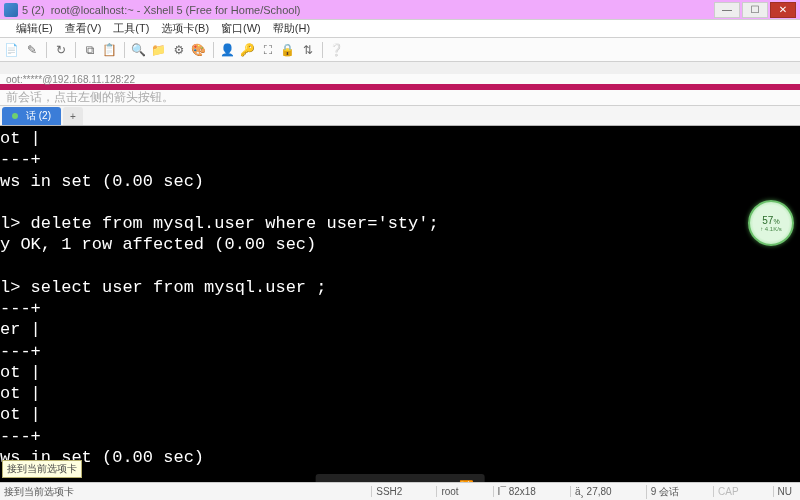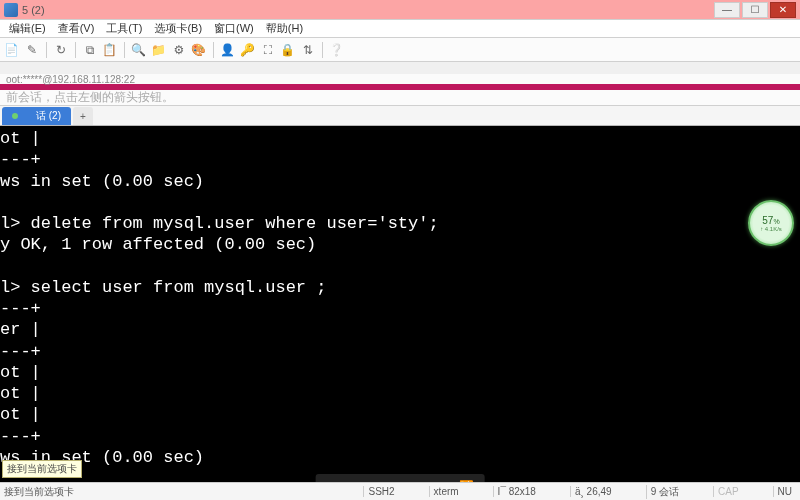--- a/index.html
+++ b/index.html
@@ -1,50 +1,51 @@
 <!DOCTYPE html>
 <html><head>
 <meta charset="utf-8">
 <style>
   * { margin: 0; padding: 0; box-sizing: border-box; }
   body { font-family: "Microsoft YaHei", sans-serif; font-size: 11px; background: #f0f0f0; width: 800px; height: 500px; overflow: hidden; position: relative; }
-  .titlebar { height: 20px; background: #fca5a5; display: flex; align-items: center; padding: 0 4px; border-bottom: 1px solid #d0d0d0; }
+  .titlebar { height: 20px; background: #f0abfc; display: flex; align-items: center; padding: 0 4px; border-bottom: 1px solid #d0d0d0; }
   .title-icon { width: 14px; height: 14px; background: linear-gradient(135deg,#4a90d9,#2e6bb0); border-radius: 2px; margin-right: 4px; }
   .titlebar-text { color: #555; font-size: 11px; flex: 0 0 auto; }
   .win-controls { margin-left: auto; display: flex; gap: 2px; }
   .win-btn { width: 26px; height: 16px; display: flex; align-items: center; justify-content: center; font-size: 10px; color: #555; background: #eee; border: 1px solid #ccc; }
   .win-btn.close { background: #c0392b; color: #fff; border-color: #a03024; }
-  .menubar { height: 18px; background: #fff; display: flex; align-items: center; padding: 0 3px; border-bottom: 1px solid #d0d0d0; font-size: 11px; color: #333; }
+  .menubar { height: 18px; background: #fff; display: flex; align-items: center; padding: 0 10px; border-bottom: 1px solid #d0d0d0; font-size: 11px; color: #333; }
   .menubar span { padding: 0 6px; cursor: default; }
   .toolbar { height: 24px; background: #fbfbfb; display: flex; align-items: center; padding: 0 4px; gap: 4px; border-bottom: 1px solid #d0d0d0; }
   .tool-icon { width: 16px; height: 16px; display: flex; align-items: center; justify-content: center; color: #666; font-size: 12px; }
   .tool-sep { width: 1px; height: 16px; background: #ccc; margin: 0 2px; }
   .addrbar { height: 16px; background: #fbfbfb; padding: 0 6px; font-size: 10px; color: #888; border-bottom: 6px solid #be185d; display: flex; align-items: center; margin-top: 12px; }
   .hintbar { height: 16px; background: #fbfbfb; padding: 0 6px; font-size: 12px; color: #aaa; border-bottom: 1px solid #d0d0d0; display: flex; align-items: center; }
   .tabbar { height: 20px; background: #f5f5f5; display: flex; align-items: flex-end; padding: 0 2px; border-bottom: 1px solid #b8b8b8; }
-  .tab { height: 18px; padding: 0 10px; background: #3b7dd8; color: #fff; font-size: 10px; display: flex; align-items: center; border-radius: 3px 3px 0 0; gap: 18px; }
+  .tab { height: 18px; padding: 0 10px; background: #3b7dd8; color: #fff; font-size: 10px; display: flex; align-items: center; border-radius: 3px 3px 0 0; gap: 8px; }
   .tab.plus { background: #e8e8e8; color: #666; width: 20px; padding: 0; justify-content: center; margin-left: 2px; cursor: pointer; }
   .dot { width: 6px; height: 6px; border-radius: 50%; background: #6fcf6f; }
   .terminal { background: #000; color: #fff; font-family: "Courier New", monospace; font-size: 17px; line-height: 1.25; padding: 2px 0 2px 0; height: 408px; overflow: hidden; white-space: pre; }
   .statusbar { position: absolute; left: 0; right: 0; bottom: 0; height: 18px; background: #f5f5f5; border-top: 1px solid #ccc; display: flex; align-items: center; font-size: 10px; color: #555; padding: 0 4px; gap: 8px; }
   .statusbar .left { flex: 0 0 auto; }
   .statusbar .spacer { flex: 1; }
   .status-seg { padding: 0 4px; border-left: 1px solid #ccc; margin-left: 22px; }
   .video-ctrl { position: absolute; left: 50%; bottom: 0; transform: translateX(-50%); height: 26px; background: #222; display: flex; align-items: center; gap: 10px; padding: 0 10px; color: #ccc; font-size: 11px; border-radius: 3px 3px 0 0; }
   .vicon { color: #ccc; font-size: 12px; }
   .cpu-gauge { position: absolute; right: 6px; top: 200px; width: 46px; height: 46px; border-radius: 50%; background: radial-gradient(circle,#dff7df 60%,#7cd67c 100%); border: 2px solid #6bbf6b; display: flex; flex-direction: column; align-items: center; justify-content: center; font-size: 10px; color: #2a6b2a; box-shadow: 0 0 4px rgba(100,200,100,.6); }
   .cpu-gauge .tiny { font-size: 6px; color: #4a8a4a; }
   .tab-tooltip { position: absolute; left: 2px; bottom: 22px; background: #ffffe1; border: 1px solid #b8b070; padding: 1px 4px; font-size: 10px; color: #444; }
 </style>
 </head>
 <body>
 
 <div class="titlebar">
   <div class="title-icon"></div>
   <span class="titlebar-text">5 (2)</span>
+  <span class="titlebar-text" style="margin-left:6px">root@localhost:~ - Xshell 5 (Free for Home/School)</span>
   <div class="win-controls">
     <div class="win-btn">—</div>
     <div class="win-btn">☐</div>
     <div class="win-btn close">✕</div>
   </div>
 </div>
 
 <div class="menubar">
   <span>编辑(E)</span>
   <span>查看(V)</span>
@@ -120,19 +121,19 @@
   <span class="vicon">⏭</span>
   <span>00:00:24</span>
   <span class="vicon">↻</span>
   <span class="vicon">🔁</span>
 </div>
 
 <div class="statusbar">
   <span class="left">接到当前选项卡</span>
   <span class="spacer"></span>
   <span class="status-seg">SSH2</span>
-  <span class="status-seg">xterm</span>
+  <span class="status-seg">root</span>
   <span class="status-seg">I¯ 82x18</span>
-  <span class="status-seg">ä¸ 26,49</span>
+  <span class="status-seg">ä¸ 27,80</span>
   <span class="status-seg">9 会话</span>
   <span class="status-seg" style="color:#bbb">CAP</span>
   <span class="status-seg">NU</span>
 </div>
 
 </body></html>

